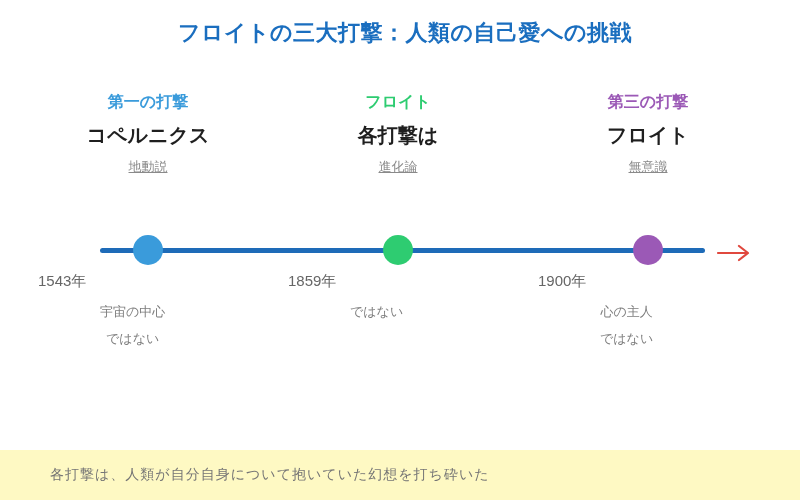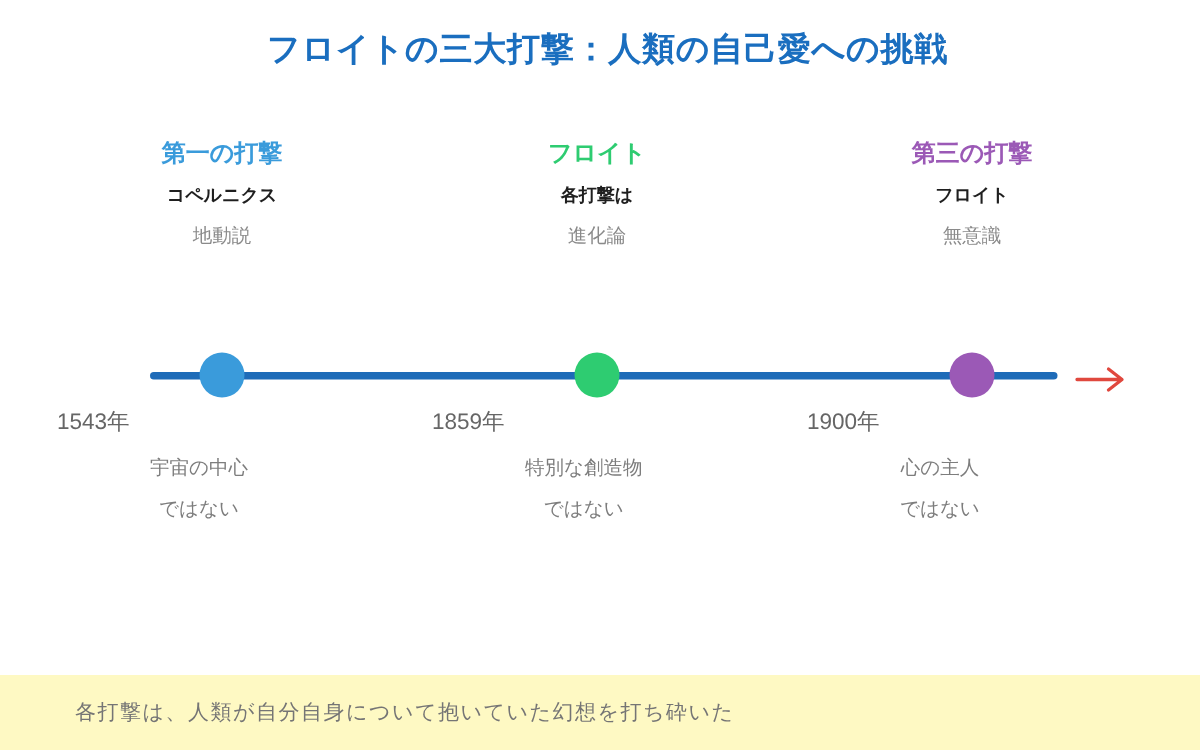--- a/index.html
+++ b/index.html
@@ -24,22 +24,22 @@
   .col {
     position: absolute;
     top: 92px;
     width: 220px;
     text-align: center;
   }
   .col-1 { left: 38px; }
   .col-2 { left: 288px; }
   .col-3 { left: 538px; }
   .blow-label { font-size: 16px; font-weight: bold; margin-bottom: 9px; }
-  .figure-name { font-size: 12px; font-weight: bold; color: #1f1f1f; margin-bottom: 9px; }
-  .concept { font-size: 13px; color: #8a8a8a; }
+  .figure-name { font-size: 20px; font-weight: bold; color: #1f1f1f; margin-bottom: 9px; }
+  .concept { font-size: 13px; color: #8a8a8a; text-decoration: underline; }
   .axis {
     position: absolute;
     left: 100px;
     top: 248px;
     width: 605px;
     height: 5px;
     border-radius: 2.5px;
   }
   .dot {
     position: absolute;
@@ -132,21 +132,20 @@
 
   <div class="year year-1">1543年</div>
   <div class="year year-2">1859年</div>
   <div class="year year-3">1900年</div>
 
   <div class="desc desc-1">
     <div>宇宙の中心</div>
     <div>ではない</div>
   </div>
   <div class="desc desc-2">
-    <div>特別な創造物</div>
     <div>ではない</div>
   </div>
   <div class="desc desc-3">
     <div>心の主人</div>
     <div>ではない</div>
   </div>
 
   <div class="footer" style="background: #fef9c3;">
     <div class="footer-caption" style="color: rgb(117, 117, 117);">各打撃は、人類が自分自身について抱いていた幻想を打ち砕いた</div>
   </div>

